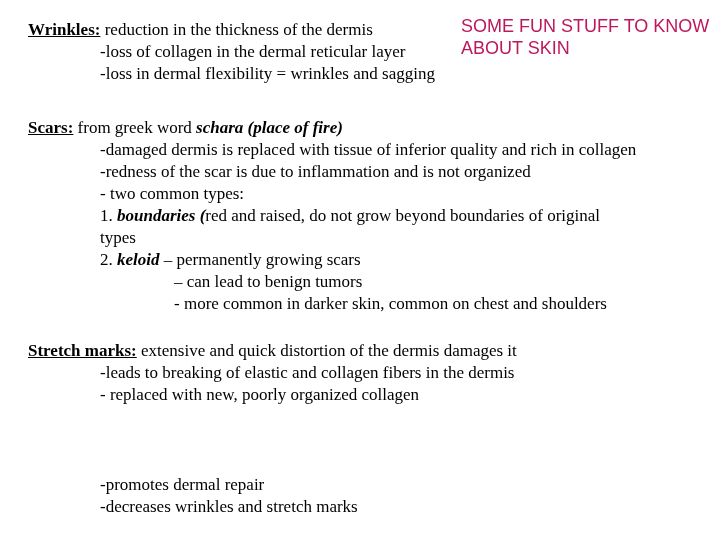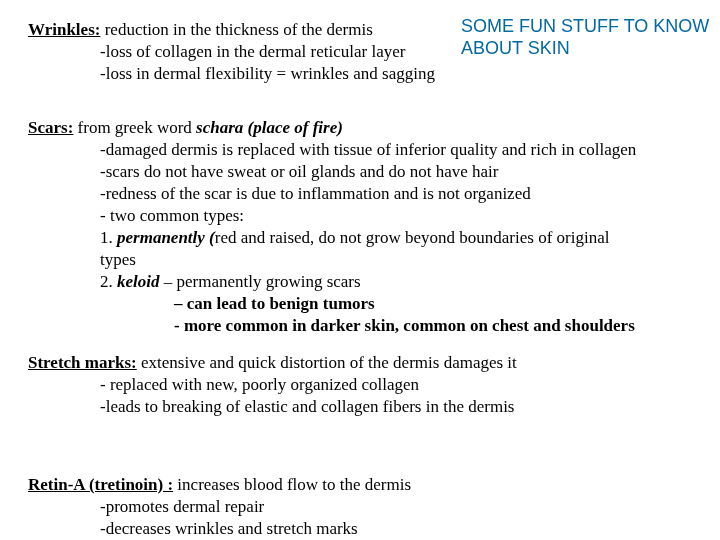--- a/index.html
+++ b/index.html
@@ -31,59 +31,57 @@
     left: 28px;
     width: 690px;
     font-size: 17px;
     line-height: 22px;
   }
   .line {
     white-space: pre;
   }
   .indent-0 { padding-left: 0; }
   .indent-1 { padding-left: 72px; }
-  .indent-2 { padding-left: 146px; font-weight: bold; }
+  .indent-2 { padding-left: 146px; }
   .seg-label {
     font-weight: bold;
     text-decoration: underline;
   }
   .seg-bold-italic {
     font-weight: bold;
     font-style: italic;
   }
   .seg-plain { }
 </style>
 </head>
 <body>
 
 <div class="slide">
-  <div class="title" style="color: #0369a1;">
+  <div class="title" style="color: #be185d;">
     <div>SOME FUN STUFF TO KNOW</div>
     <div>ABOUT SKIN</div>
   </div>
   <div class="section" style="top:19px">
       <div class="line indent-0"><span class="seg-label">Wrinkles:</span><span class="seg-plain"> reduction in the thickness of the dermis</span></div>
       <div class="line indent-1"><span class="seg-plain">-loss of collagen in the dermal reticular layer</span></div>
       <div class="line indent-1"><span class="seg-plain">-loss in dermal flexibility = wrinkles and sagging</span></div>
     </div>
   <div class="section" style="top:117px">
       <div class="line indent-0"><span class="seg-label">Scars:</span><span class="seg-plain"> from greek word </span><span class="seg-bold-italic">schara (place of fire)</span></div>
       <div class="line indent-1"><span class="seg-plain">-damaged dermis is replaced with tissue of inferior quality and rich in collagen</span></div>
-      <div class="line indent-1"><span class="seg-plain">-scars do not have sweat or oil glands and do not have hair</span></div>
       <div class="line indent-1"><span class="seg-plain">-redness of the scar is due to inflammation and is not organized</span></div>
       <div class="line indent-1"><span class="seg-plain">- two common types:</span></div>
-      <div class="line indent-1"><span class="seg-plain">1. </span><span class="seg-bold-italic">permanently (</span><span class="seg-plain">red and raised, do not grow beyond boundaries of original</span></div>
+      <div class="line indent-1"><span class="seg-plain">1. </span><span class="seg-bold-italic">boundaries (</span><span class="seg-plain">red and raised, do not grow beyond boundaries of original</span></div>
       <div class="line indent-1"><span class="seg-plain">types</span></div>
       <div class="line indent-1"><span class="seg-plain">2. </span><span class="seg-bold-italic">keloid</span><span class="seg-plain"> – permanently growing scars</span></div>
       <div class="line indent-2"><span class="seg-plain">– can lead to benign tumors</span></div>
       <div class="line indent-2"><span class="seg-plain">- more common in darker skin, common on chest and shoulders</span></div>
     </div>
-  <div class="section" style="top:352px">
+  <div class="section" style="top:340px">
       <div class="line indent-0"><span class="seg-label">Stretch marks:</span><span class="seg-plain"> extensive and quick distortion of the dermis damages it</span></div>
+      <div class="line indent-1"><span class="seg-plain">-leads to breaking of elastic and collagen fibers in the dermis</span></div>
       <div class="line indent-1"><span class="seg-plain">- replaced with new, poorly organized collagen</span></div>
-      <div class="line indent-1"><span class="seg-plain">-leads to breaking of elastic and collagen fibers in the dermis</span></div>
     </div>
   <div class="section" style="top:474px">
-      <div class="line indent-0"><span class="seg-label">Retin-A (tretinoin) :</span><span class="seg-plain"> increases blood flow to the dermis</span></div>
       <div class="line indent-1"><span class="seg-plain">-promotes dermal repair</span></div>
       <div class="line indent-1"><span class="seg-plain">-decreases wrinkles and stretch marks</span></div>
     </div>
 </div>
 
 </body></html>

